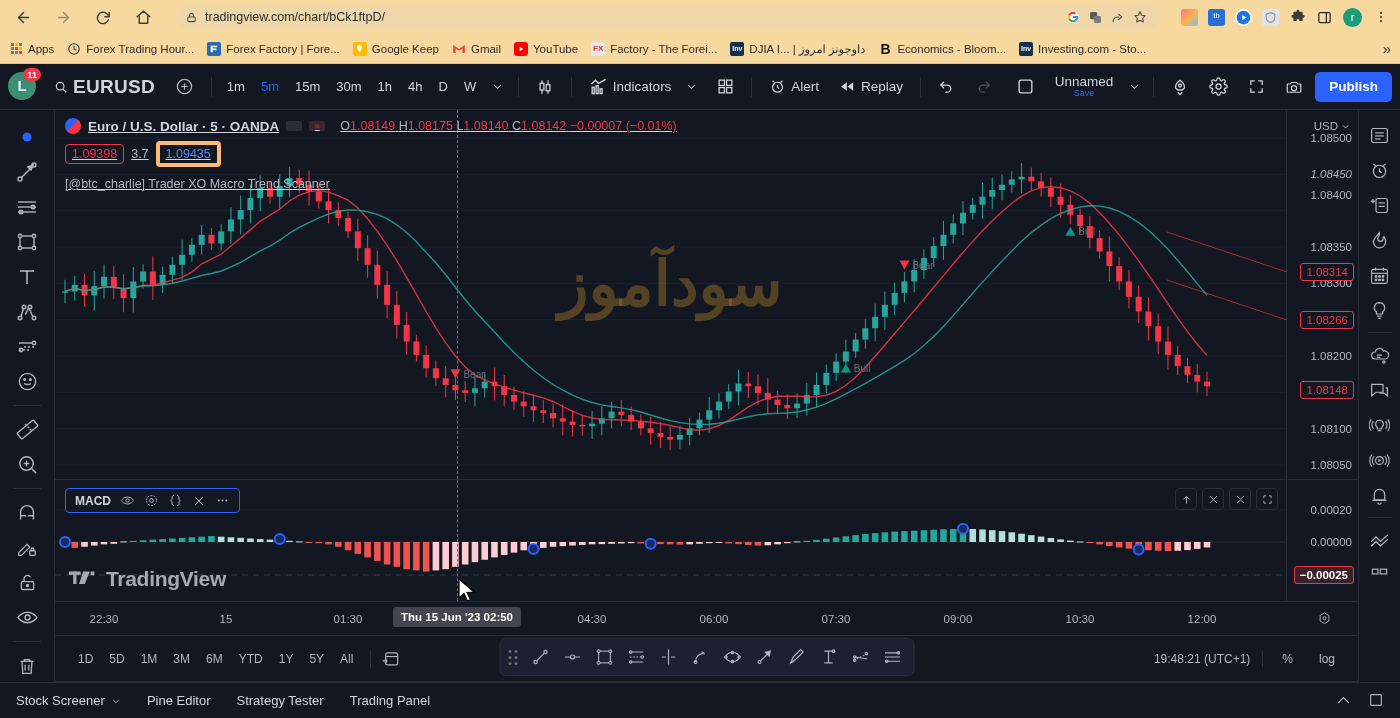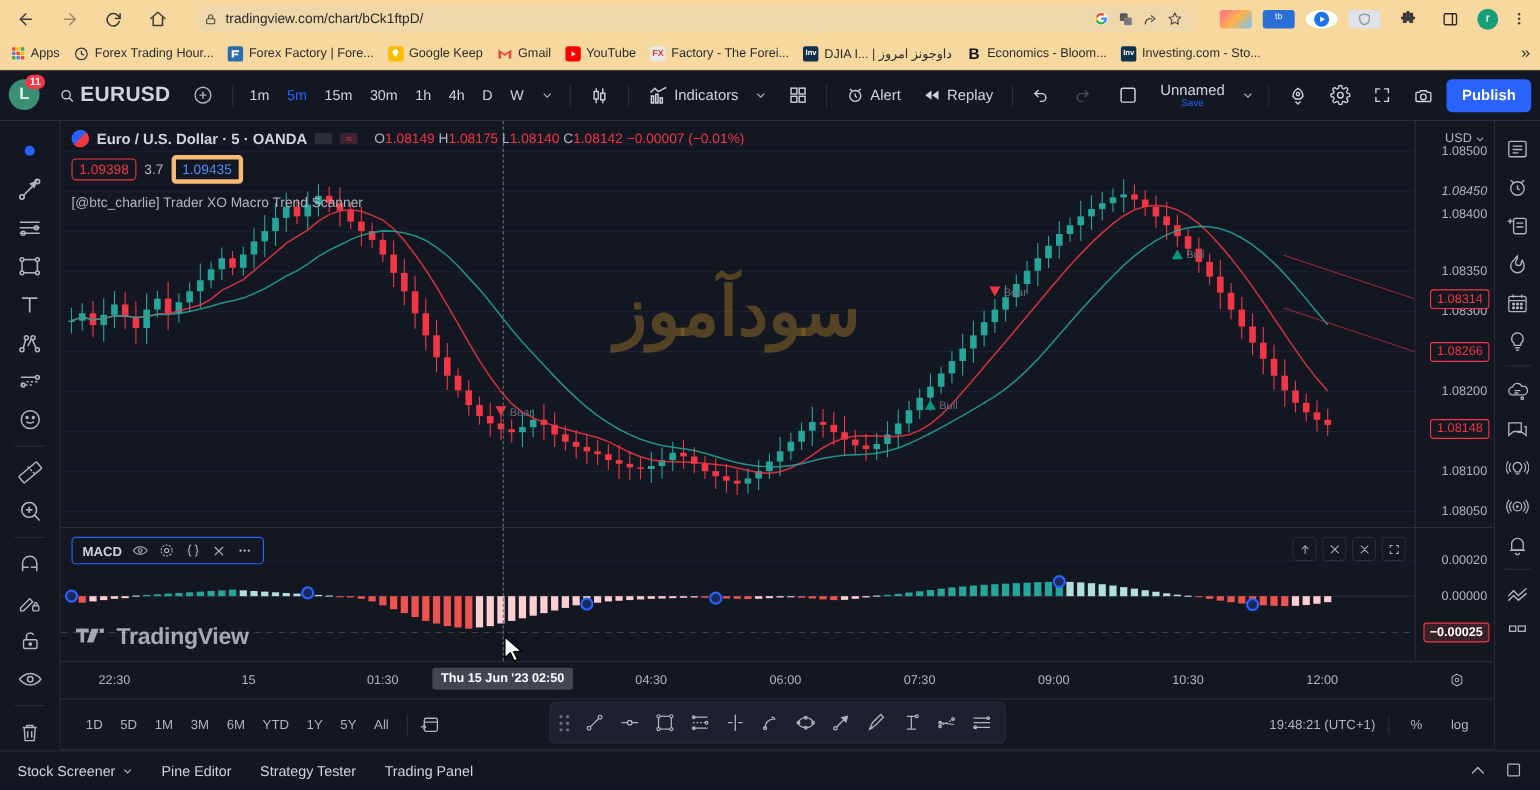--- a/index.html
+++ b/index.html
@@ -12,21 +12,21 @@
   #browser { background:#f7d9a0; }
   .bar-top { display:flex; align-items:center; height:34px; padding:0 10px; gap:14px;justify-content:center; }
   .nav-btn { width:26px; height:26px; display:flex; align-items:center; justify-content:center;
              color:#3c3c3c; font-size:17px; border-radius:50%; cursor:pointer; }
   .omnibox { flex:1; height:24px; background:#efd7a9; border-radius:12px; display:flex;
              align-items:center; padding:0 10px; gap:8px; margin:0 6px; }
   .omnibox .url { font-size:12.5px; color:#2b2b2b; }
   .omni-icons { display:flex; align-items:center; gap:9px; padding-right:4px; }
   .omni-icons span { font-size:13px; color:#4a4a4a; cursor:pointer; }
   .ext-icons { display:flex; align-items:center; gap:10px; }
-  .ext-icons .ic { width:29px; height:17px; border-radius:3px; display:flex;
+  .ext-icons .ic { width:17px; height:17px; border-radius:3px; display:flex;
                    align-items:center; justify-content:center; font-size:11px; color:#fff; cursor:pointer; }
   .avatar-c { width:19px; height:19px; border-radius:50%; background:#1a9e7a; color:#fff;
               font-size:11px; display:flex; align-items:center; justify-content:center; }
   .bar-bm { display:flex; align-items:center; height:30px; padding:0 9px; gap:13px;
             font-size:11.5px; color:#2b2b2b; border-bottom:1px solid #e0c48e; }
   .bm { display:flex; align-items:center; gap:5px; cursor:pointer; white-space:nowrap; }
   .bm .fav { width:14px; height:14px; border-radius:2px; display:flex; align-items:center;
              justify-content:center; font-size:9px; color:#fff; font-weight:bold; flex:none; }
   .apps-grid { display:grid; grid-template-columns:repeat(3,3px); grid-gap:1px; }
   .apps-grid i { width:3px; height:3px; display:block; }
@@ -74,21 +74,21 @@
   .pane-body { position:absolute; left:0; top:0; right:72px; bottom:0; overflow:hidden; }
   .price-axis { position:absolute; right:0; top:0; width:72px; bottom:0;
                 border-left:1px solid #2a2e39; }
   .axis-lbl { position:absolute; right:6px; font-size:11.5px; color:#b2b5be;
               transform:translateY(-50%); }
   .axis-badge { position:absolute; right:4px; transform:translateY(-50%); font-size:11.5px;
                 padding:2px 5px; border-radius:3px; border:1px solid #f23645;
                 color:#f23645; background:#131722; }
   .axis-badge.filled { background:#2a2e39; border-color:#434651; color:#fff; font-weight:bold; }
   
-  .legend { position:absolute; left:10px; top:8px; z-index:6; }
+  .legend { position:absolute; left:10px; top:8px; z-index:6;text-decoration:underline; }
   .lg-row1 { display:flex; align-items:center; gap:7px; font-size:13.5px; white-space:nowrap; }
   .flagic { width:16px; height:16px; border-radius:50%;
             background:linear-gradient(135deg,#2962ff 50%,#f23645 50%); flex:none; }
   .lg-title { font-weight:bold; color:#d1d4dc; }
   .ohlc { font-size:12.5px; color:#f23645; margin-left:8px; }
   .ohlc b { color:#b2b5be; font-weight:normal; }
   .lg-quote { display:flex; align-items:center; gap:7px; margin-top:7px; font-size:12.5px; }
   .bid { border:1px solid #f23645; color:#f23645; padding:2px 6px; border-radius:4px; }
   .ask { border:4px solid #fdba74; color:#4f8df5; padding:2px 6px; border-radius:4px; }
   .spread { color:#b2b5be; }

